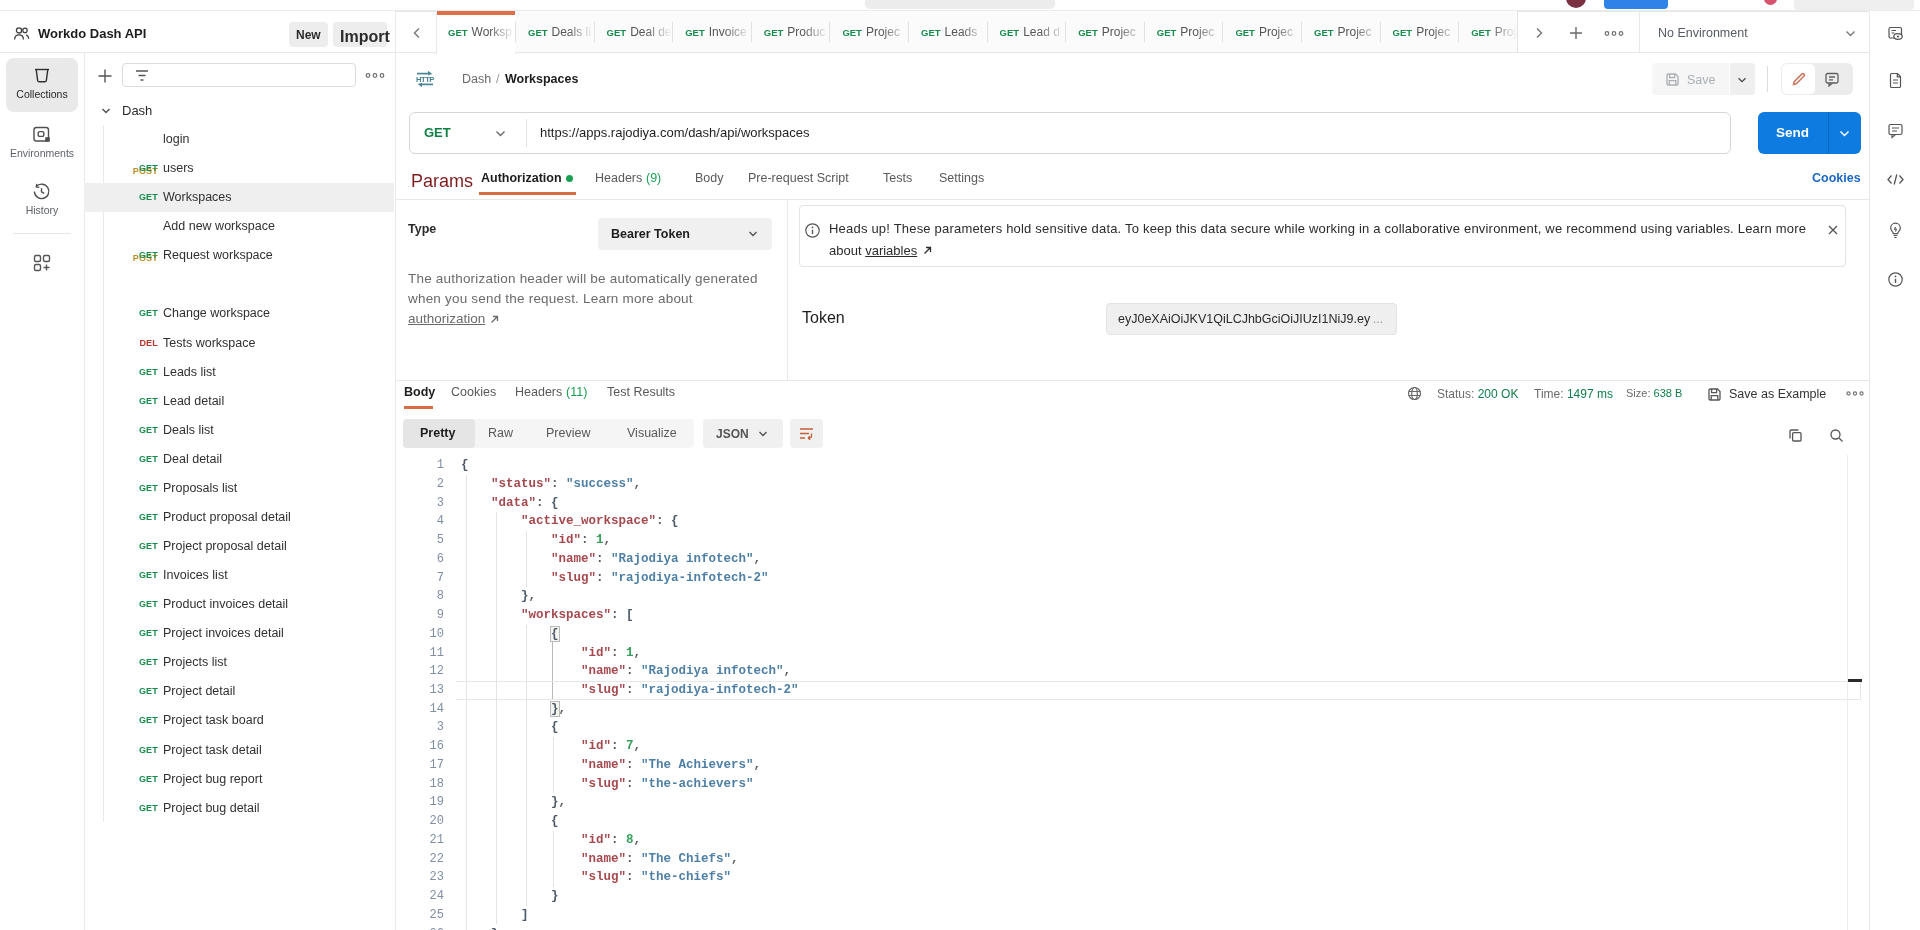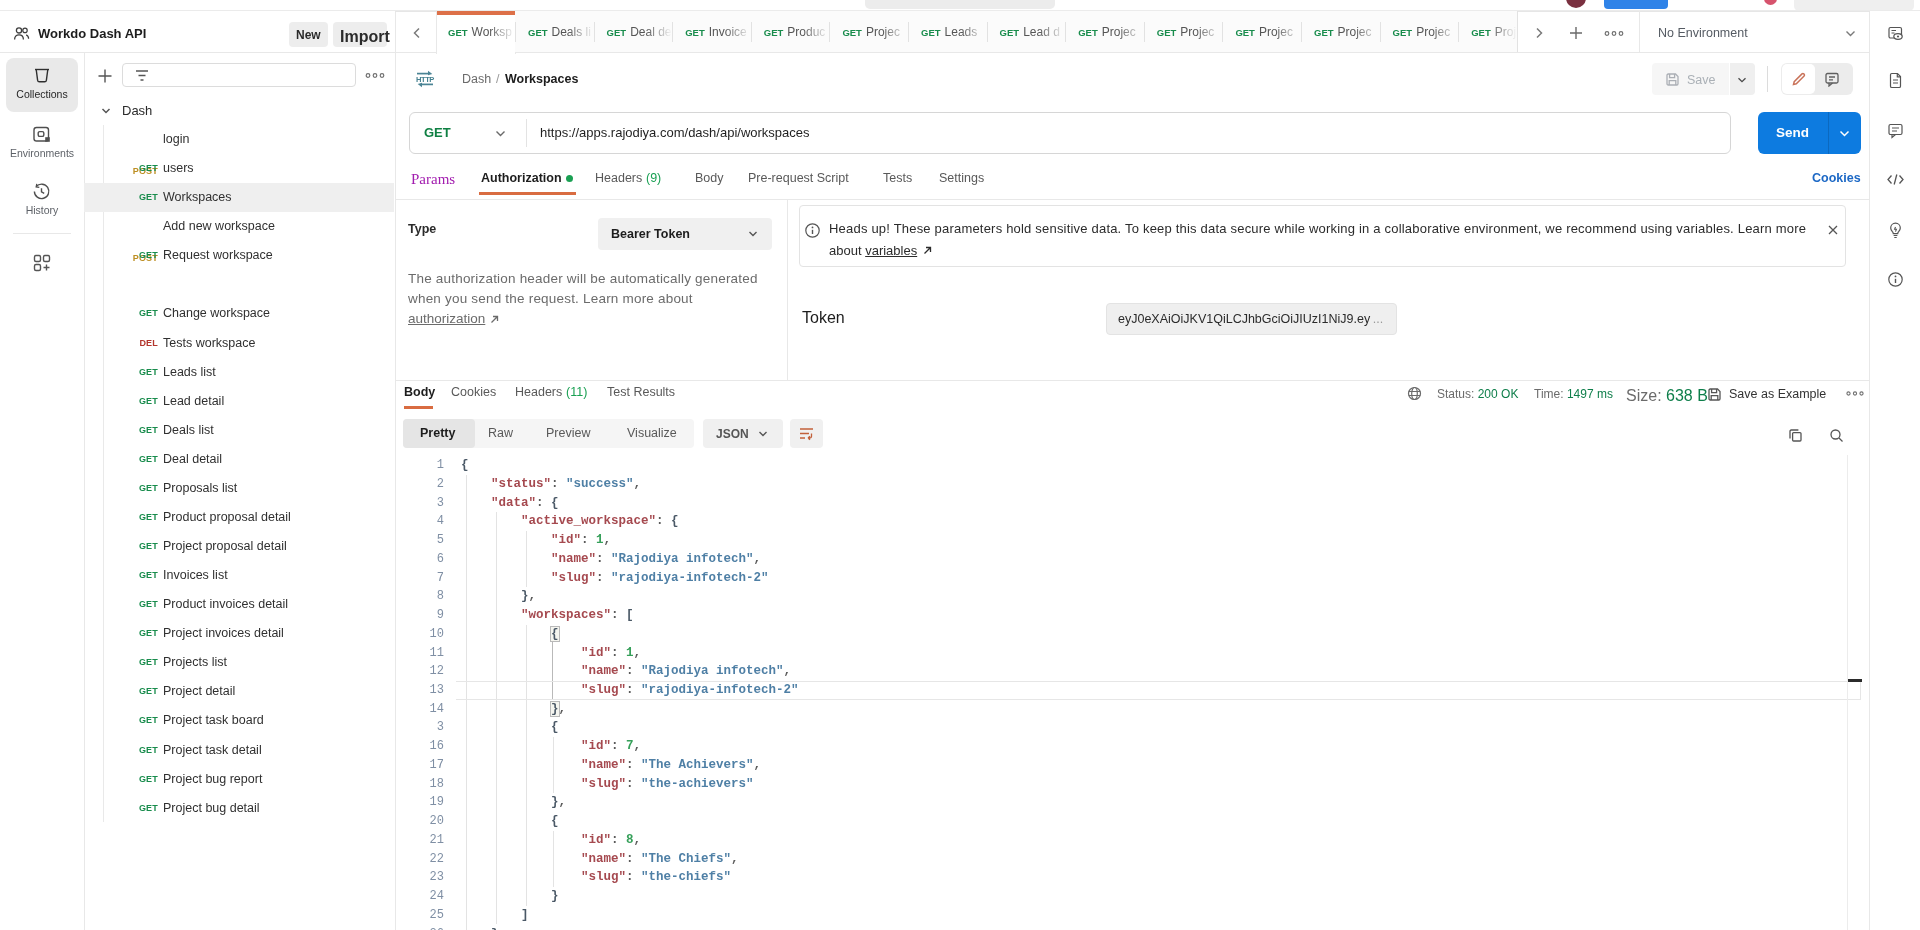--- a/index.html
+++ b/index.html
@@ -348,21 +348,21 @@
   <div class="vline" style="left:526px; top:119px; height:28px; background:#e3e3e3;"></div>
   <div class="txt" style="left:540px; top:125px; font-size:13px; color:#1f1f1f;">https://apps.rajodiya.com/dash/api/workspaces</div>
 
   <div class="abs" style="left:1758px; top:112px; width:103px; height:42px; background:#0d7be0; border-radius:6px;"></div>
   <div class="vline" style="left:1828px; top:112px; height:42px; background:rgba(0,0,0,0.14); width:1px;"></div>
   <div class="txt" style="left:1776px; top:125px; font-size:13.5px; font-weight:bold; color:#fff;">Send</div>
   <svg class="ico" style="left:1838px; top:127px;" width="13" height="13" viewBox="0 0 13 13" fill="none" stroke="#fff" stroke-width="1.5">
     <path d="M2.5 4.5 L6.5 8.5 L10.5 4.5"></path>
   </svg>
 
-  <div class="txt" style="left:411px; top:171px; font-size:15px; color:#a21caf;font-family:Liberation Serif, serif;">Params</div>
+  <div class="txt" style="left:411px; top:171px; font-size:18px; color:#7f1d1d;">Params</div>
   <div class="txt" style="left:481px; top:171px; font-size:12.5px; font-weight:bold; color:#1d1d1d;">Authorization</div>
   <div class="abs" style="left:566px; top:175px; width:7px; height:7px; background:#1aa053; border-radius:50%;"></div>
   <div class="abs" style="left:479px; top:192px; width:97px; height:3px; background:#d96c41;"></div>
   <div class="txt" style="left:595px; top:171px; font-size:12.5px; color:#595959;">Headers</div>
   <div class="txt" style="left:646px; top:171px; font-size:12.5px; color:#1aa053;">(9)</div>
   <div class="txt" style="left:695px; top:171px; font-size:12.5px; color:#595959;">Body</div>
   <div class="txt" style="left:748px; top:171px; font-size:12.5px; color:#595959;">Pre-request Script</div>
   <div class="txt" style="left:883px; top:171px; font-size:12.5px; color:#595959;">Tests</div>
   <div class="txt" style="left:939px; top:171px; font-size:12.5px; color:#595959;">Settings</div>
   <div class="txt" style="left:1812px; top:171px; font-size:12.5px; font-weight:bold; color:#1c68c5;">Cookies</div>
@@ -411,21 +411,21 @@
   <div class="txt" style="left:566px; top:385px; font-size:12.5px; color:#1aa053;">(11)</div>
   <div class="txt" style="left:607px; top:385px; font-size:12.5px; color:#595959;">Test Results</div>
 
   <svg class="ico" style="left:1407px; top:386px;" width="15" height="15" viewBox="0 0 15 15" fill="none" stroke="#6a6a6a" stroke-width="1.2">
     <circle cx="7.5" cy="7.5" r="6"></circle>
     <ellipse cx="7.5" cy="7.5" rx="2.8" ry="6"></ellipse>
     <path d="M1.8 5.5 H13.2 M1.8 9.5 H13.2"></path>
   </svg>
   <div class="txt" style="left:1437px; top:387px; font-size:12px; color:#6b6b6b;">Status: <span style="color:#0e7e4a;">200 OK</span></div>
   <div class="txt" style="left:1534px; top:387px; font-size:12px; color:#6b6b6b;">Time: <span style="color:#0e7e4a;">1497 ms</span></div>
-  <div class="txt" style="left:1626px; top:387px; font-size:16px; color:#6b6b6b;">Size: <span style="color:#0e7e4a;">638 B</span></div>
+  <div class="txt" style="left:1626px; top:387px; font-size:11px; color:#6b6b6b;">Size: <span style="color:#0e7e4a;">638 B</span></div>
   <svg class="ico" style="left:1707px; top:387px;" width="15" height="15" viewBox="0 0 15 15" fill="none" stroke="#555" stroke-width="1.3">
     <path d="M2 3.2 C2 2.5 2.5 2 3.2 2 H10.5 L13 4.5 V11.8 C13 12.5 12.5 13 11.8 13 H3.2 C2.5 13 2 12.5 2 11.8 Z"></path>
     <path d="M4.6 2 V5.6 H9.6 V2"></path>
     <path d="M4.2 13 V8.6 H10.8 V13"></path>
   </svg>
   <div class="txt" style="left:1729px; top:387px; font-size:12.5px; color:#333;">Save as Example</div>
   <svg class="ico" style="left:1845px; top:389px;" width="20" height="9" viewBox="0 0 20 9" fill="none" stroke="#707070" stroke-width="1.1">
     <circle cx="3.5" cy="4.5" r="1.6"></circle>
       <circle cx="10" cy="4.5" r="1.6"></circle>
       <circle cx="16.5" cy="4.5" r="1.6"></circle>

